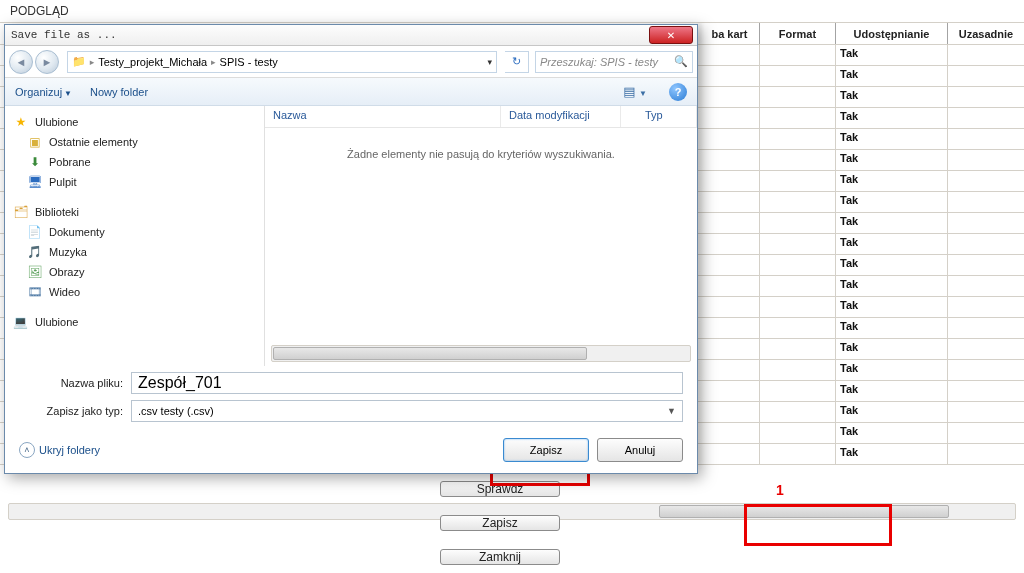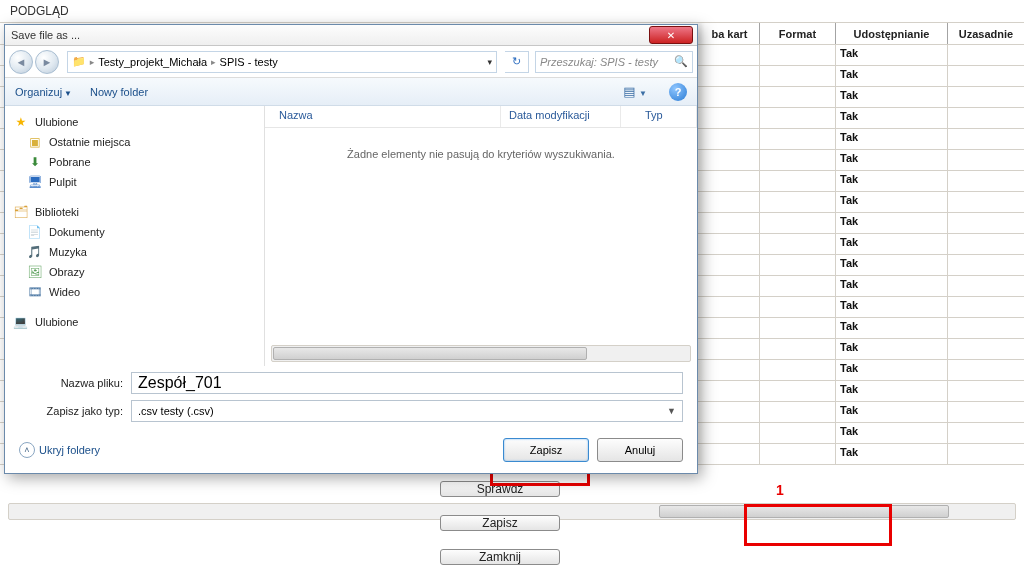--- a/index.html
+++ b/index.html
@@ -26,21 +26,21 @@
 
 .bottom-bar { position: absolute; left: 0; right: 0; bottom: 8px; height: 40px; display: flex; justify-content: flex-end; align-items: center; gap: 18px; padding-right: 24px; flex-direction: column; }
 .btn-large { min-width: 120px; height: 28px; background: linear-gradient(#fdfdfd,#e5e5e5); border: 1px solid #8b8b8b; border-radius: 3px; font-size: 12px; color: #222; cursor: pointer; }
 
 .anno { position: absolute; border: 3px solid #e90000; pointer-events: none; }
 .anno-label { position: absolute; color: #e90000; font-weight: bold; font-size: 14px; }
 
 
 .dialog { position: absolute; top: 24px; left: 4px; width: 694px; height: 450px; background: #fff; border: 1px solid #6b8aab; box-shadow: 4px 4px 14px rgba(0,0,0,0.35); }
 .dlg-title { height: 21px; background: linear-gradient(#fdfdfd,#efefef); border-bottom: 1px solid #c6c6c6; display: flex; align-items: center; padding: 0 6px; position: relative; }
-.dlg-title span { color: #333; }
+.dlg-title span { color: #333; font-family: Liberation Mono, monospace; }
 .dlg-close { position: absolute; right: 4px; top: 1px; width: 44px; height: 18px; background: linear-gradient(#e78,#c22); border: 1px solid #7a1010; border-radius: 3px; color: #fff; display: flex; align-items: center; justify-content: center; font-size: 10px; cursor: pointer; }
 
 .dlg-nav { height: 32px; border-bottom: 1px solid #dcdcdc; display: flex; align-items: center; gap: 2px; padding: 0 4px; }
 .navbtn { width: 24px; height: 24px; border-radius: 12px; background: radial-gradient(circle at 35% 30%, #fff, #dfe8f0 55%, #b8c8d8); border: 1px solid #a9bed2; display: flex; align-items: center; justify-content: center; cursor: pointer; color: #7a8aa0; }
 .crumbs { flex: 1; height: 22px; margin: 0 6px; border: 1px solid #c4d5e6; background: #fff; display: flex; align-items: center; padding: 0 4px; gap: 4px; }
 .crumb-arrow { color: #888; font-size: 9px; }
 .refresh { width: 24px; height: 22px; border: 1px solid #c4d5e6; border-left: none; background: #fff; display: flex; align-items: center; justify-content: center; color: #2a6bbf; cursor: pointer; }
 .search { width: 158px; height: 22px; margin-left: 4px; border: 1px solid #c4d5e6; background: #fff; display: flex; align-items: center; padding: 0 4px; color: #888; font-style: italic; }
 .search .mag { margin-left: auto; color: #2a6bbf; font-style: normal; }
 
@@ -64,21 +64,21 @@
 .doc { color: #6aa6d6; }
 .music { color: #5aa0e0; }
 .img { color: #5aa05a; }
 .vid { color: #3a6a9a; }
 .comp { color: #6080a0; }
 .heart { color: #d9b13b; }
 
 .filearea { flex: 1; display: flex; flex-direction: column; }
 .file-head { display: flex; height: 22px; border-bottom: 1px solid #e6e6e6; color: #2a5a9a; }
 .file-head > div { padding: 3px 8px; border-right: 1px solid #eaeaea; }
-.fh-name { flex: 1; margin-left: 6px; }
+.fh-name { flex: 1; }
 .fh-date { width: 120px; }
 .fh-type { width: 60px; border-right: none; margin-left: 16px; }
 .empty-msg { flex: 1; display: flex; align-items: flex-start; justify-content: center; padding-top: 20px; color: #666; }
 .file-hscroll { height: 17px; margin: 0 6px 4px; background: #f0f0f0; border: 1px solid #d4d0c8; border-radius: 2px; position: relative; }
 .file-hscroll .thumb2 { position: absolute; top: 1px; left: 1px; width: 75%; height: 13px; background: linear-gradient(#e8e8e8,#d0d0d0); border: 1px solid #b0b0b0; border-radius: 2px; }
 
 .dlg-fields { padding: 6px 14px 0 30px; }
 .field-row { display: flex; align-items: center; margin-bottom: 6px; }
 .field-row label { width: 96px; text-align: right; padding-right: 8px; color: #222; }
 .field-row .ctrl { flex: 1; height: 22px; border: 1px solid #b8c4d0; background: #fff; padding: 0 6px; display: flex; align-items: center; }
@@ -299,21 +299,21 @@
 
   <div class="dlg-body">
     <div class="tree">
       <div class="tree-group">
         <div class="tree-item head">
             <span class="ticon-sm star">★</span>
             <span>Ulubione</span>
           </div>
         <div class="tree-item">
             <span class="ticon-sm heart">▣</span>
-            <span>Ostatnie miejsca</span>
+            <span>Ostatnie elementy</span>
           </div>
         <div class="tree-item">
             <span class="ticon-sm folder-dl">⬇</span>
             <span>Pobrane</span>
           </div>
         <div class="tree-item">
             <span class="ticon-sm desktop">🖥</span>
             <span>Pulpit</span>
           </div>
       </div>

